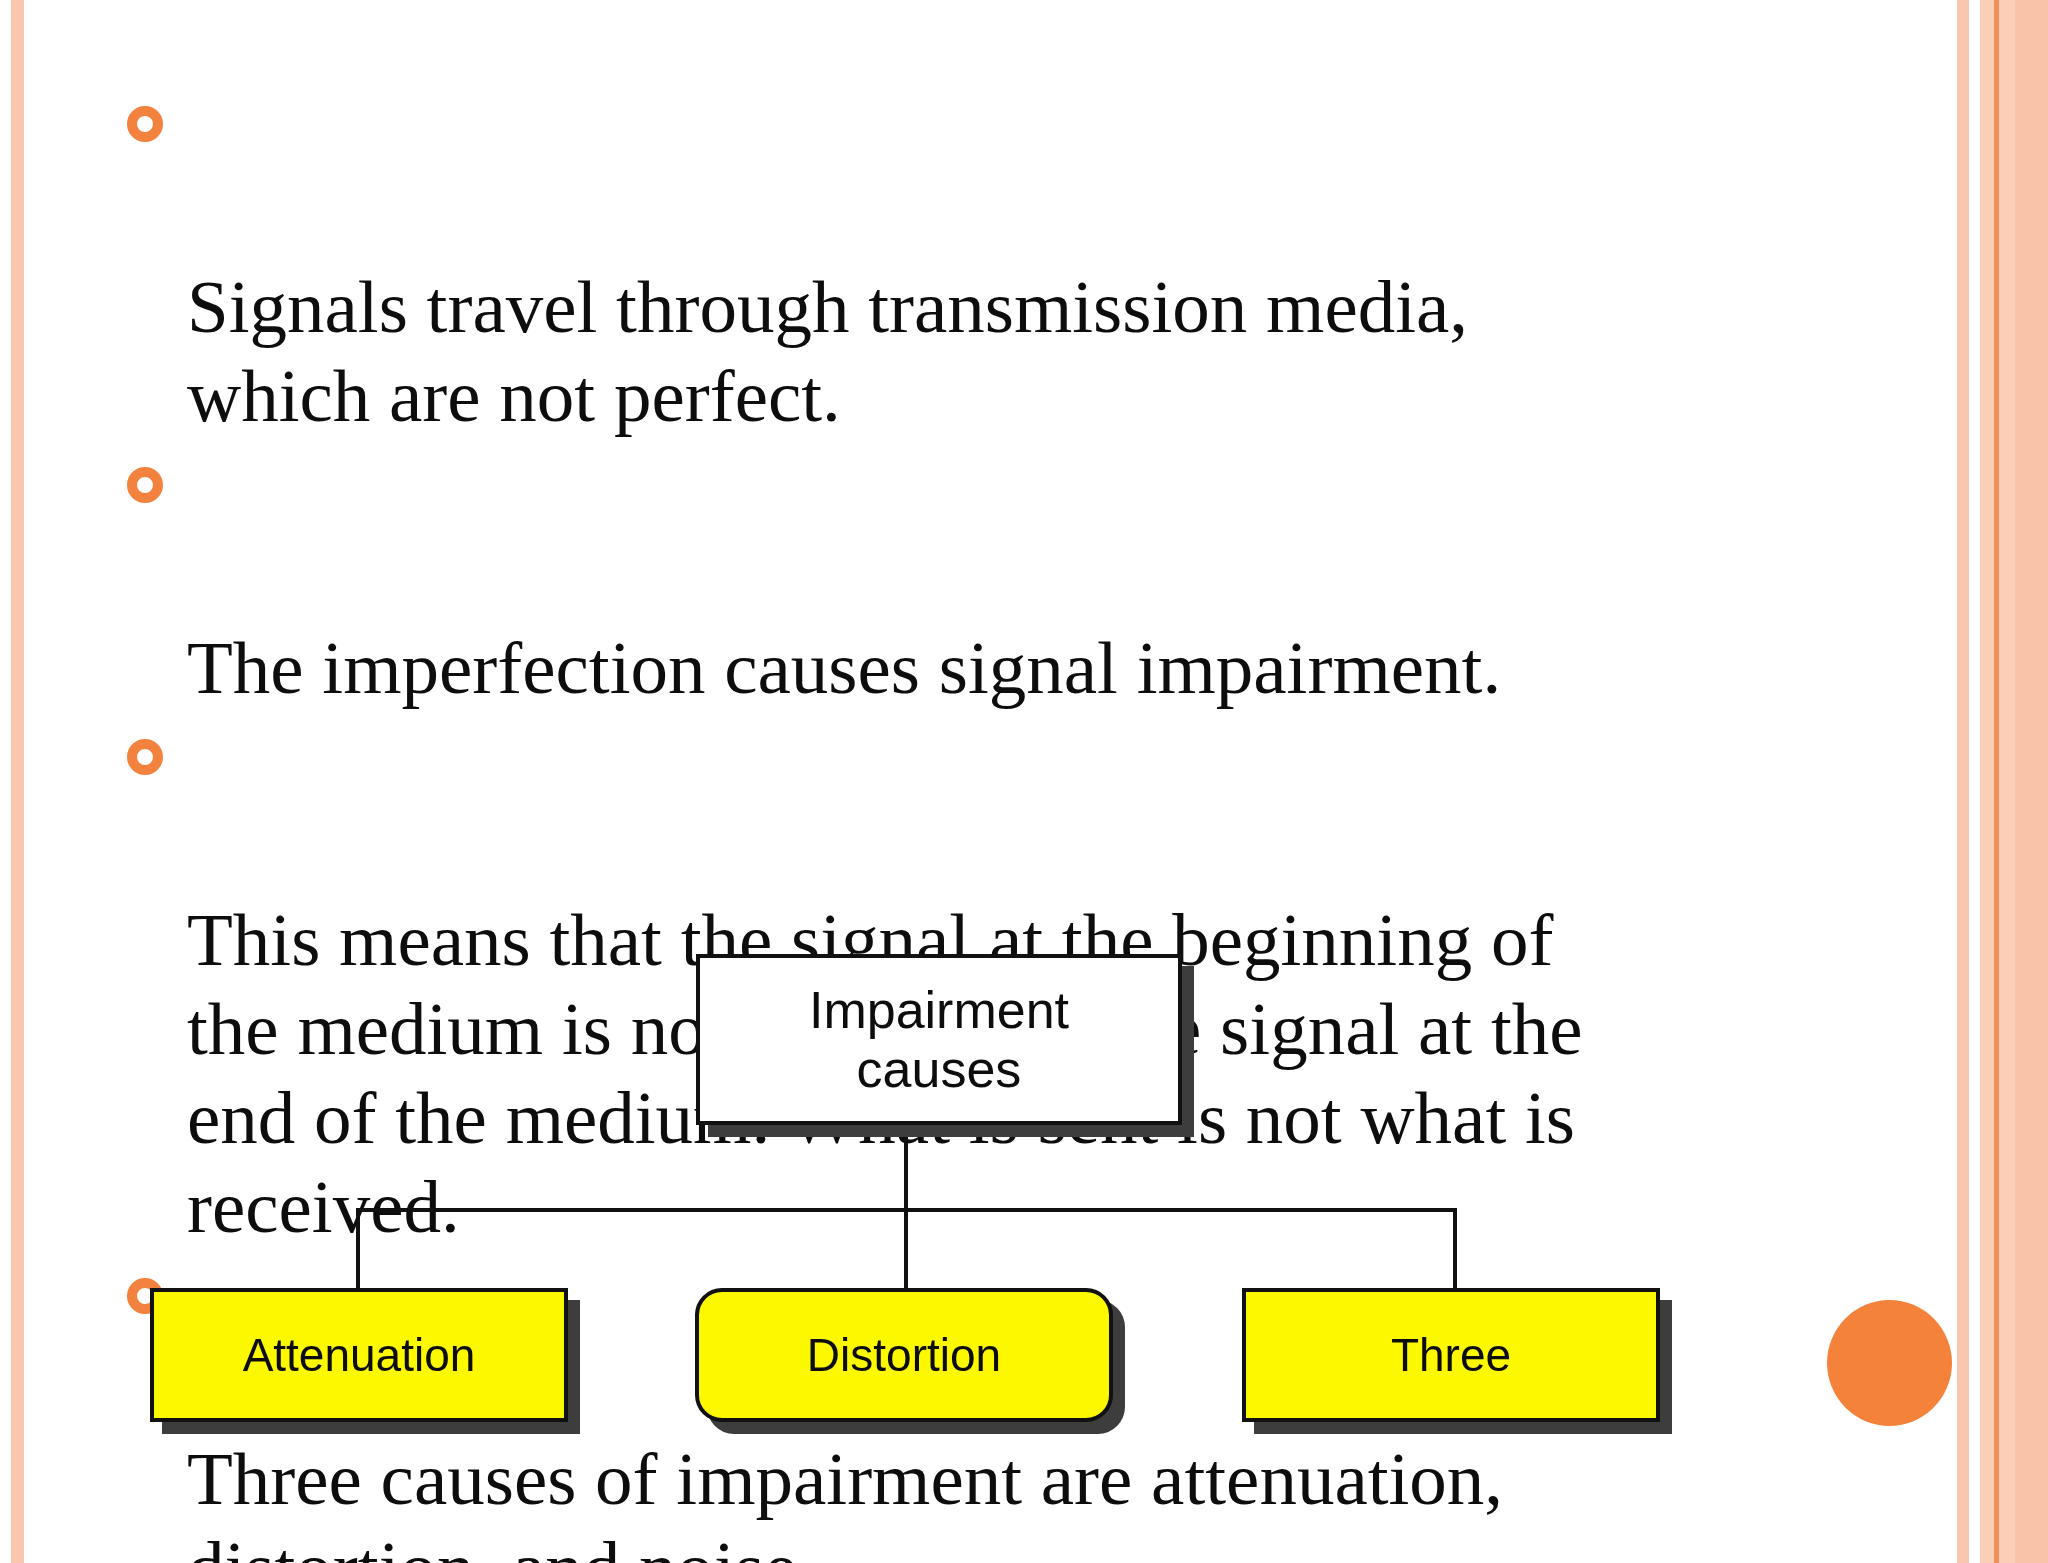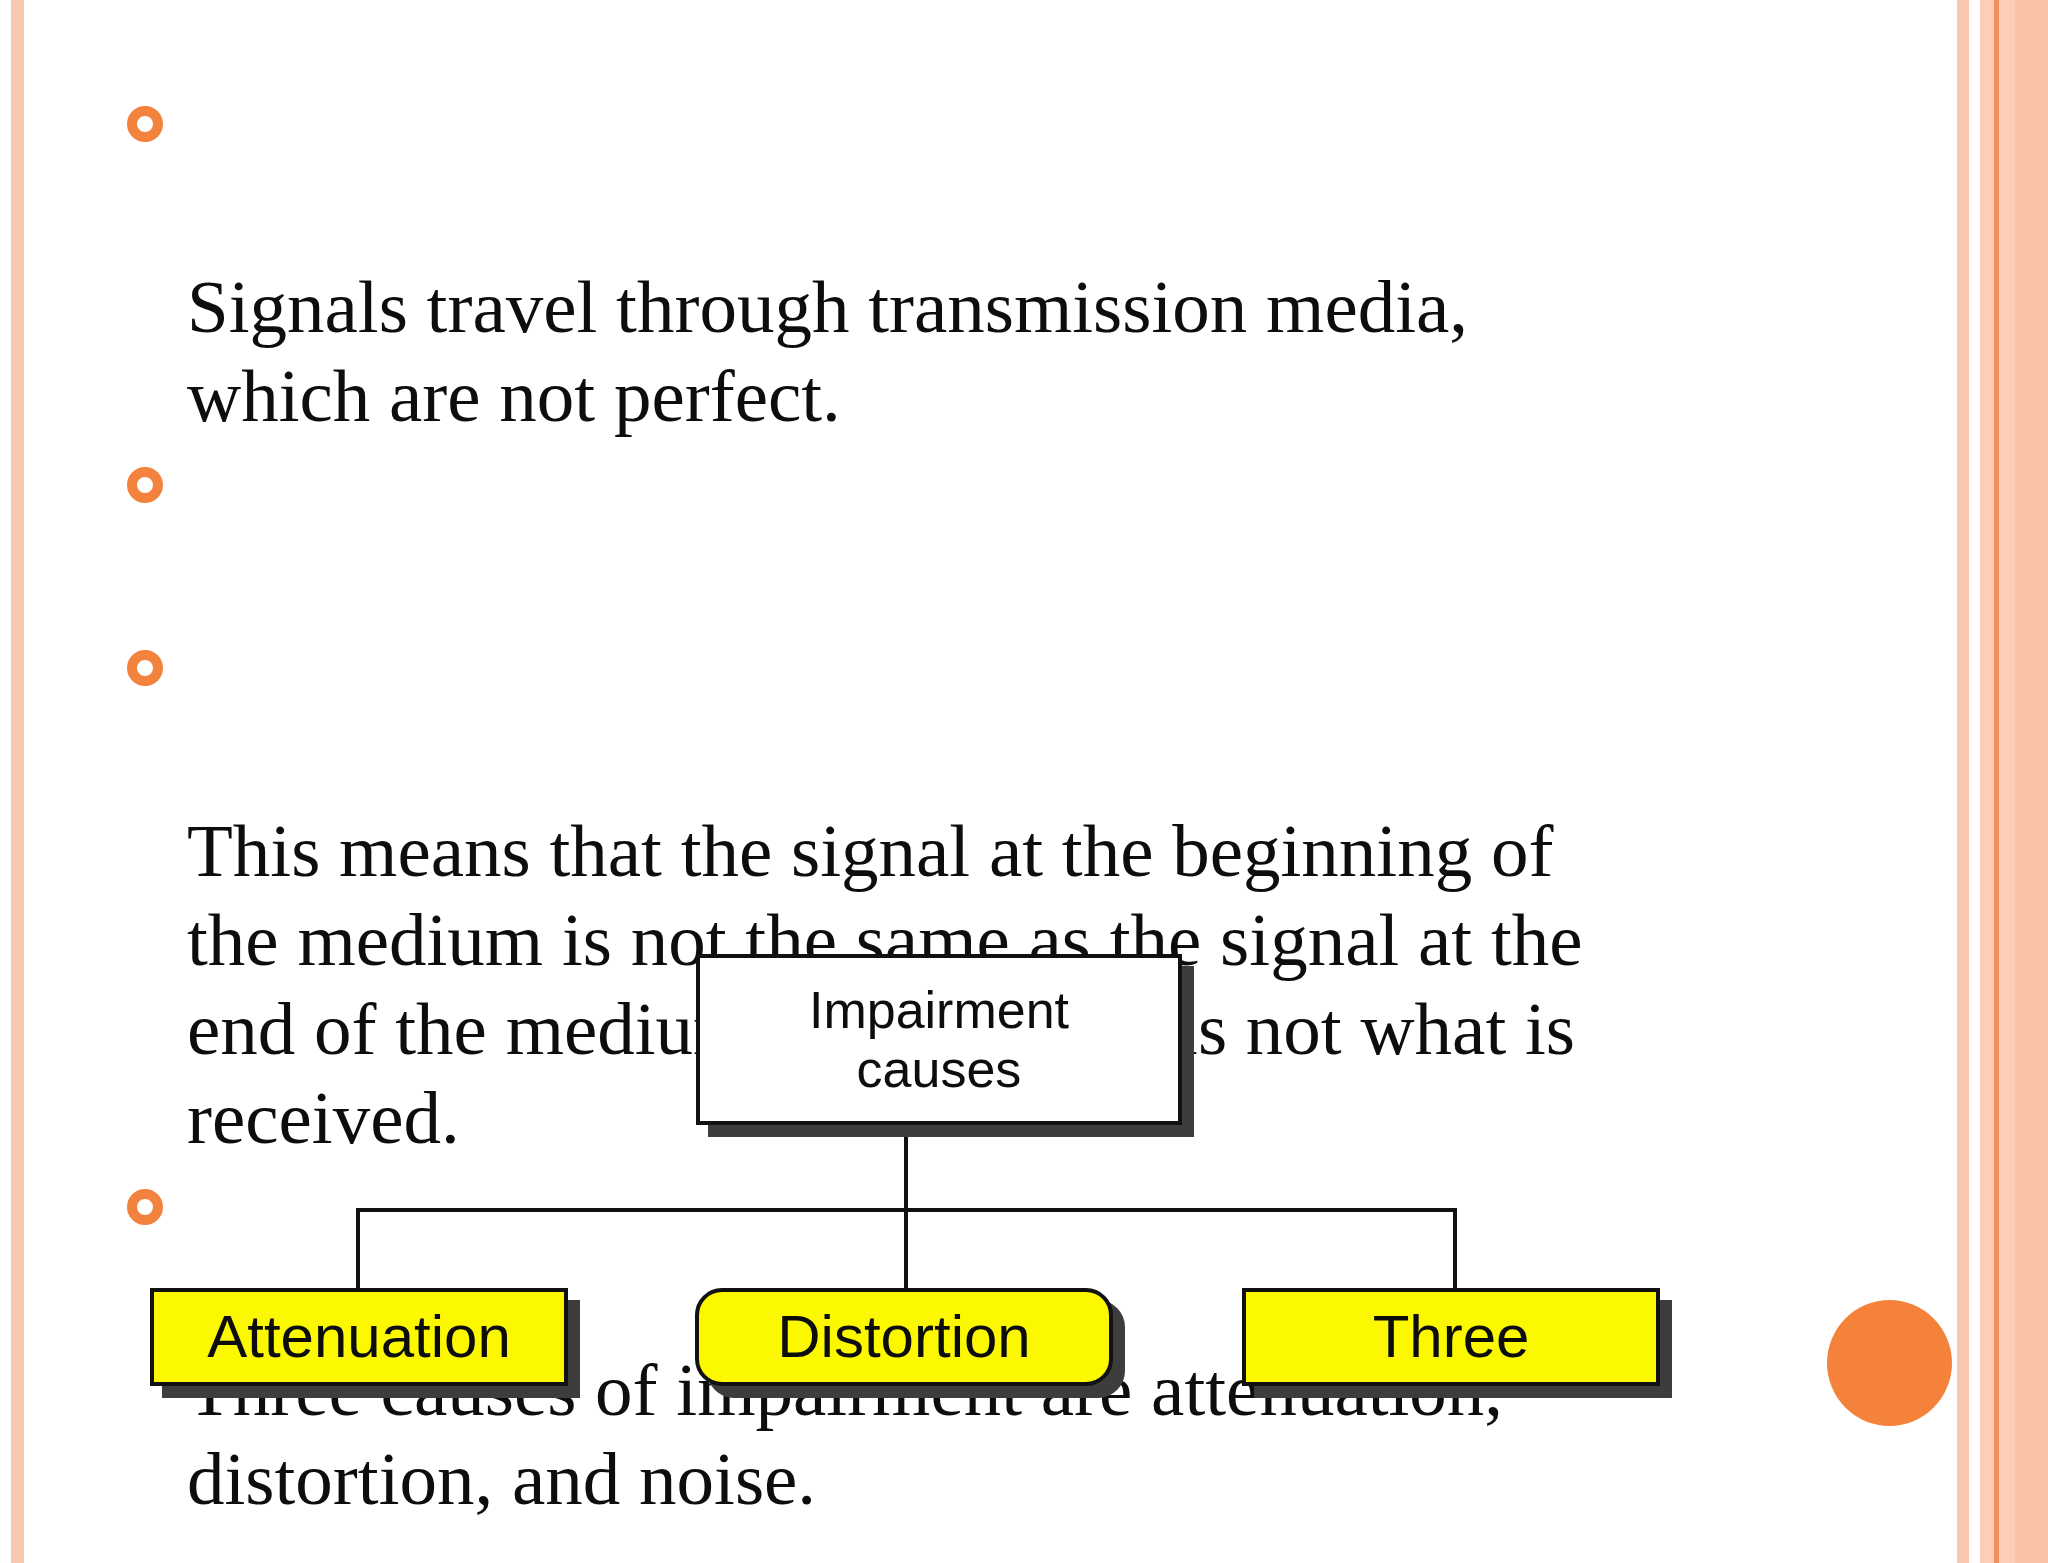--- a/index.html
+++ b/index.html
@@ -44,23 +44,23 @@
     display:flex;align-items:center;justify-content:center;text-align:center;
     font-family:"Liberation Sans", sans-serif;
     color:var(--text_black);
   }
   .dbox-root{
     left:696px;top:954px;width:486px;height:171px;
     background:#ffffff;
     font-size:52px;line-height:59px;white-space:pre-line;
   }
   .dbox-leaf{
-    top:1288px;width:418px;height:98px;
+    top:1288px;width:418px;height:134px;
     background:var(--box_yellow);
-    font-size:60px;line-height:50px;text-align:center;
+    font-size:46px;line-height:50px;text-align:center;
   }
   .leaf-attenuation{left:150px;}
   .leaf-distortion{left:695px;border-radius:27px;}
   .leaf-noise{left:1242px;}
   .conn{position:absolute;background:var(--line_black);}
   .conn-root-drop{left:904px;top:1125px;width:4px;height:163px;}
   .conn-horizontal{left:356px;top:1208px;width:1101px;height:4px;}
   .conn-drop-left{left:356px;top:1208px;width:4px;height:80px;}
   .conn-drop-right{left:1453px;top:1208px;width:4px;height:80px;}
   
@@ -83,20 +83,21 @@
   </div>
 
   <ul class="bullets">
     <li>
       <span class="ring"></span>
       <span>Signals travel through transmission media,
 which are not perfect.</span>
     </li>
     <li>
       <span class="ring"></span>
+      <span>The imperfection causes signal impairment.</span>
     </li>
     <li>
       <span class="ring"></span>
       <span>This means that the signal at the beginning of
 the medium is not the same as the signal at the
 end of the medium. What is sent is not what is
 received.</span>
     </li>
     <li>
       <span class="ring"></span>

